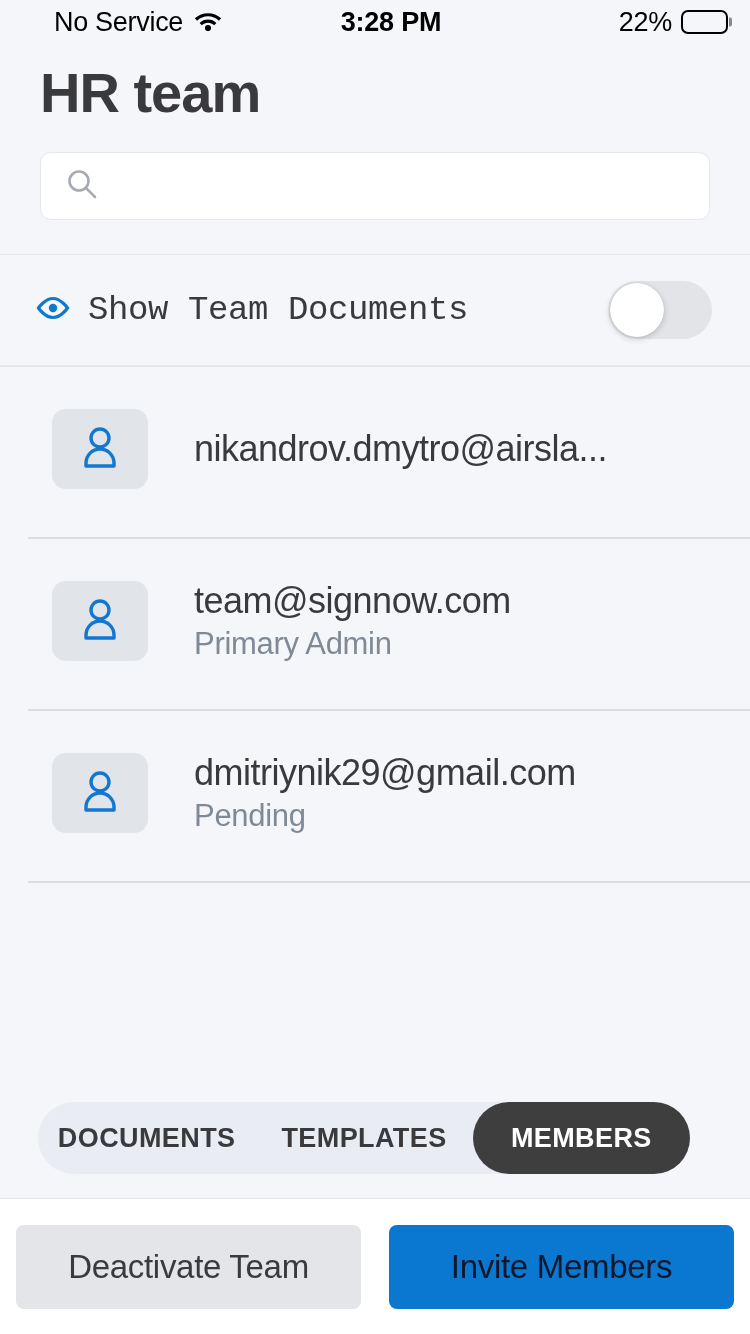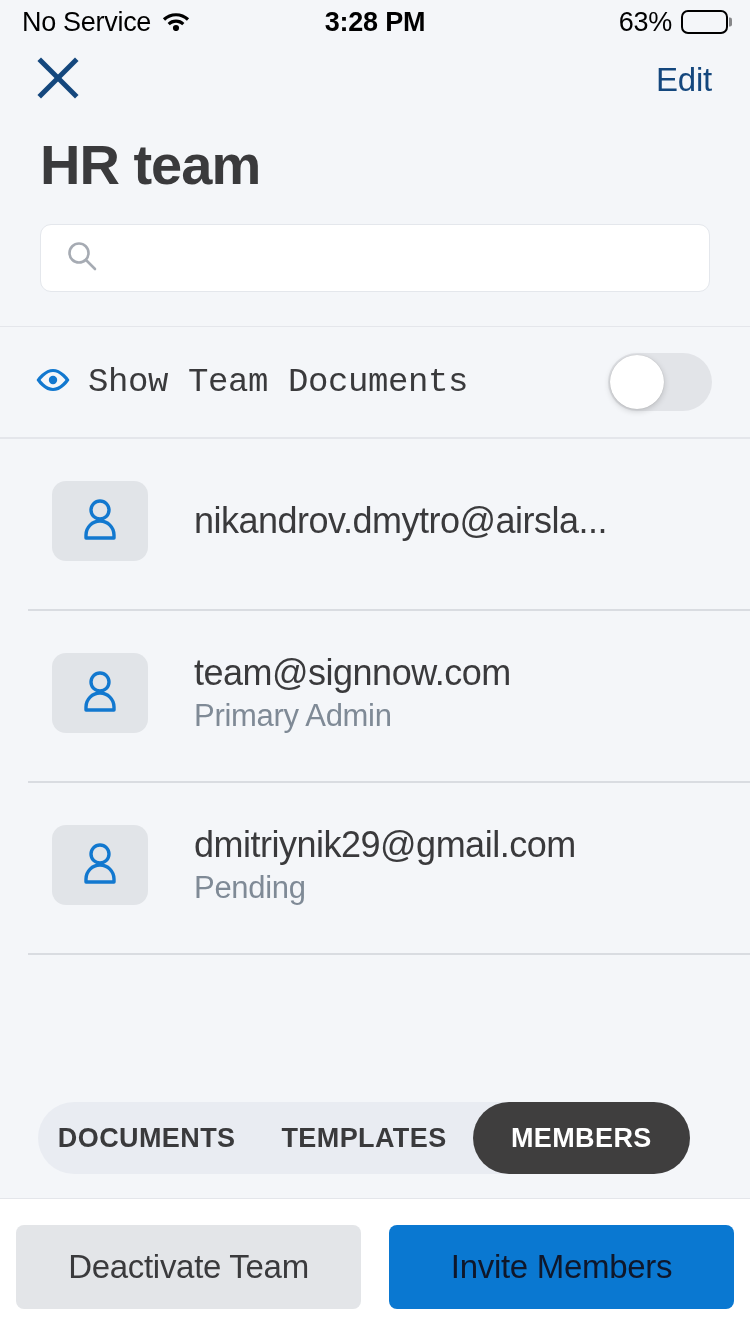--- a/index.html
+++ b/index.html
@@ -30,20 +30,21 @@
   .status-bar {
     height: 44px;
     flex: 0 0 44px;
     display: flex;
     align-items: center;
     padding: 0 22px;
     font-size: 27px;
     font-weight: 500;
     color: #000;
     letter-spacing: -0.3px;
+    margin-left: 32px;
   }
   .status-left {
     display: flex;
     align-items: center;
     gap: 10px;
     flex: 1 1 0;
   }
   .status-center {
     flex: 0 0 auto;
     display: flex;
@@ -303,38 +304,27 @@
           <path d="M15 4.2c5 0 9.6 1.9 13.1 5.1l-2.2 2.4C22.9 8.9 19.1 7.3 15 7.3S7.1 8.9 4.1 11.7L1.9 9.3C5.4 6.1 10 4.2 15 4.2z" fill="#000"></path>
           <path d="M15 10.6c3.2 0 6.2 1.2 8.4 3.3l-2.2 2.4c-1.7-1.6-3.9-2.5-6.2-2.5s-4.5.9-6.2 2.5l-2.2-2.4c2.2-2.1 5.2-3.3 8.4-3.3z" fill="#000"></path>
           <circle cx="15" cy="19" r="3.1" fill="#000"></circle>
         </svg>
       </span>
     </div>
     <div class="status-center">
       <span>3:28 PM</span>
     </div>
     <div class="status-right">
-      <span>63%</span>
+      <span>22%</span>
       <span class="battery">
         <span class="battery-fill"></span>
       </span>
     </div>
   </div>
 
-  <div class="nav-bar">
-    <div class="close-btn">
-      <span>
-        <svg width="44" height="44" viewBox="0 0 44 44">
-          <line x1="5" y1="5" x2="39" y2="39" stroke="#14477d" stroke-width="5" stroke-linecap="square"></line>
-          <line x1="39" y1="5" x2="5" y2="39" stroke="#14477d" stroke-width="5" stroke-linecap="square"></line>
-        </svg>
-      </span>
-    </div>
-    <div class="edit-btn">Edit</div>
-  </div>
 
   <div class="page-title">HR team</div>
 
   <div class="search-wrap">
     <div class="search-box">
       <span>
         <svg width="34" height="34" viewBox="0 0 34 34">
           <circle cx="14" cy="14" r="9.5" fill="none" stroke="#a6abb3" stroke-width="2.6"></circle>
           <line x1="21" y1="21" x2="30" y2="30" stroke="#a6abb3" stroke-width="2.6" stroke-linecap="round"></line>
         </svg>

